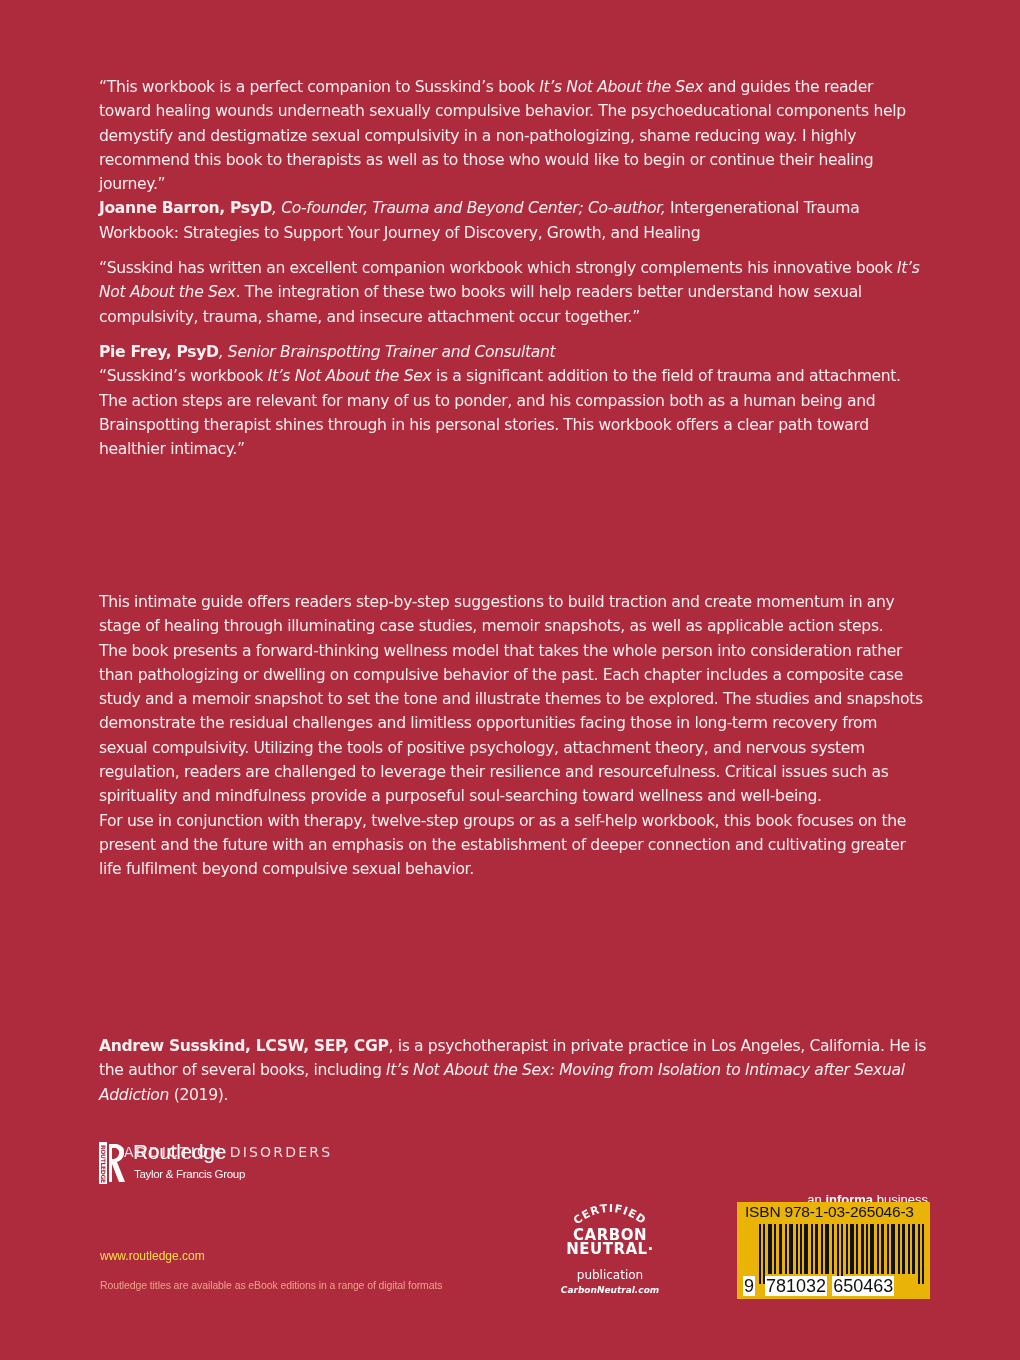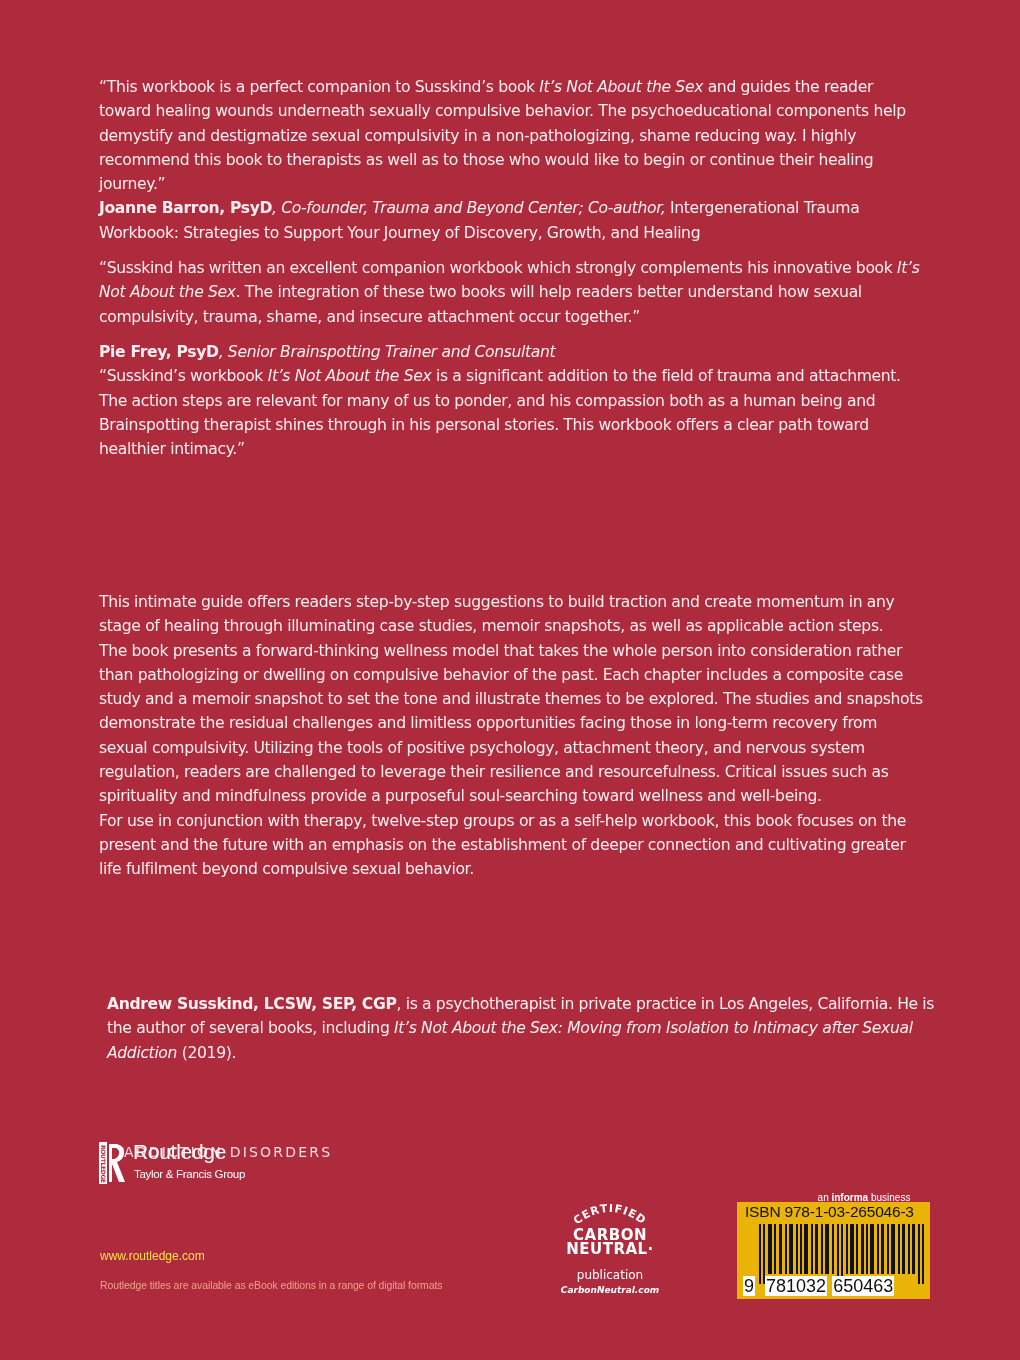--- a/index.html
+++ b/index.html
@@ -30,21 +30,21 @@
   .pub-name { position: absolute; left: 34px; top: 0px; font-size: 21px; color: #fff; letter-spacing: -0.3px; font-family: "Liberation Sans", sans-serif; }
   .pub-group { position: absolute; left: 35px; top: 28px; font-size: 11.5px; color: #fff; letter-spacing: -0.3px; font-family: "Liberation Sans", sans-serif; }
   .pub-url { position: absolute; left: 100px; top: 1249px; font-size: 12px; color: #fde047; font-family: "Liberation Sans", sans-serif; }
   .ebook-note { position: absolute; left: 100px; top: 1279px; font-size: 10.5px; color: #f0a08a; font-family: "Liberation Sans", sans-serif; letter-spacing: -0.1px; }
   .carbon { position: absolute; left: 555px; top: 1200px; width: 110px; height: 100px; text-align: center; color: #fff; }
   .carbon .certified { position: absolute; left: 10px; top: 0; width: 90px; height: 30px; }
   .carbon .cn1 { position: absolute; left: 0; width: 110px; top: 28px; font-size: 15px; font-weight: bold; letter-spacing: 0.5px; line-height: 14px; font-family: "DejaVu Sans", sans-serif; }
   .carbon .cn2 { position: absolute; left: 0; width: 110px; top: 42px; font-size: 15px; font-weight: bold; letter-spacing: 0.5px; line-height: 14px; font-family: "DejaVu Sans", sans-serif; }
   .carbon .pubn { position: absolute; left: 0; width: 110px; top: 68px; font-size: 12px; }
   .carbon .site { position: absolute; left: 0; width: 110px; top: 85px; font-size: 9px; font-weight: bold; font-style: italic; }
-  .informa { position: absolute; left: 800px; top: 1192px; width: 128px; text-align: center; font-size: 10px; color: #fff; font-family: "Liberation Sans", sans-serif; }
+  .informa { position: absolute; left: 800px; top: 1192px; width: 128px; text-align: right; font-size: 13px; color: #fff; font-family: "Liberation Sans", sans-serif; }
   .informa b { font-weight: bold; }
   .barcode-box { position: absolute; left: 737px; top: 1202px; width: 193px; height: 97px; background: #eab308; }
   .isbn-text { position: absolute; left: 8px; top: 1px; font-size: 15.5px; color: #111; font-family: "Liberation Sans", sans-serif; letter-spacing: -0.2px; }
   .bars { position: absolute; left: 22px; top: 22px; width: 165px; height: 60px; }
   .bc-digits { position: absolute; left: 6px; top: 74px; font-size: 18px; color: #111; font-family: "Liberation Sans", sans-serif; background: transparent; }
   .bc-digits span { background: #fff; padding: 0 1px; }
 </style>
 </head>
 <body>
 
@@ -63,21 +63,21 @@
       <p><span>“Susskind’s workbook </span><i>It’s Not About the Sex</i><span> is a significant addition to the field of trauma and attachment. The action steps are relevant for many of us to ponder, and his compassion both as a human being and Brainspotting therapist shines through in his personal stories. This workbook offers a clear path toward healthier intimacy.”</span></p>
     </div>
   </div>
 
   <div class="block" style="top:590px;">
     <p class="endorse">This intimate guide offers readers step-by-step suggestions to build traction and create momentum in any stage of healing through illuminating case studies, memoir snapshots, as well as applicable action steps.</p>
     <p class="endorse">The book presents a forward-thinking wellness model that takes the whole person into consideration rather than pathologizing or dwelling on compulsive behavior of the past. Each chapter includes a composite case study and a memoir snapshot to set the tone and illustrate themes to be explored. The studies and snapshots demonstrate the residual challenges and limitless opportunities facing those in long-term recovery from sexual compulsivity. Utilizing the tools of positive psychology, attachment theory, and nervous system regulation, readers are challenged to leverage their resilience and resourcefulness. Critical issues such as spirituality and mindfulness provide a purposeful soul-searching toward wellness and well-being.</p>
     <p class="endorse">For use in conjunction with therapy, twelve-step groups or as a self-help workbook, this book focuses on the present and the future with an emphasis on the establishment of deeper connection and cultivating greater life fulfilment beyond compulsive sexual behavior.</p>
   </div>
 
-  <div class="block" style="top:992px;margin-left:8px;">
+  <div class="block" style="top:1034px;">
     <p><b>Andrew Susskind, LCSW, SEP, CGP</b><span>, is a psychotherapist in private practice in Los Angeles, California. He is the author of several books, including </span><i>It’s Not About the Sex: Moving from Isolation to Intimacy after Sexual Addiction</i><span> (2019).</span></p>
   </div>
 
   <div class="series">ADDICTION DISORDERS</div>
 
   <div class="publisher">
     <svg class="r-mark" viewBox="0 0 26 42">
       <rect x="0" y="0" width="8" height="42" fill="#fff"></rect>
       <path d="M10 2 L18 2 Q26 4 25 12 Q24 18 18 20 L26 40 L20 40 L13 22 L13 40 L10 40 Z" fill="#fff"></path>
       <path d="M13 6 L17 6 Q21 8 20 12 Q19 16 15 17 L13 17 Z" fill="#AE2A3D"></path>

